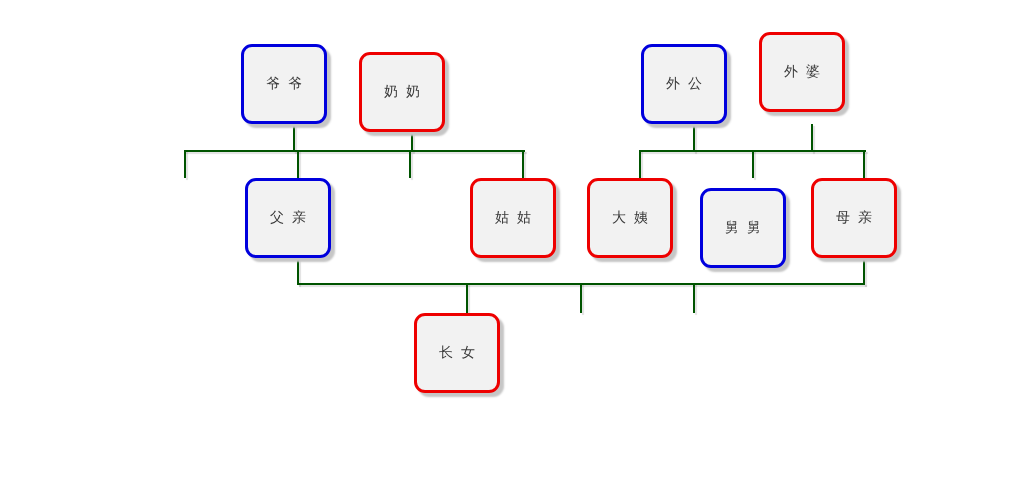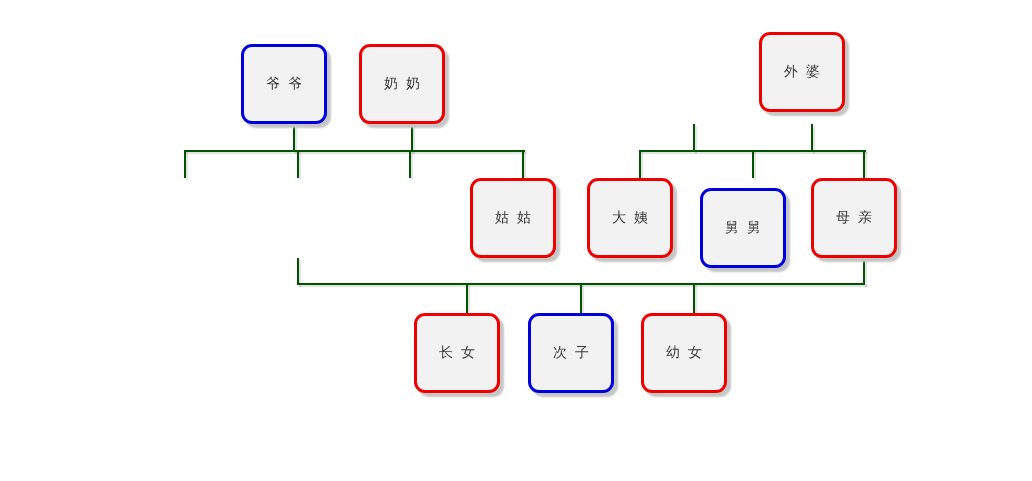--- a/index.html
+++ b/index.html
@@ -68,43 +68,43 @@
   <div class="vline" style="left:297px;top:258px;height:27px"></div>
   <div class="vline" style="left:863px;top:258px;height:27px"></div>
   <div class="hline" style="left:297px;top:283px;width:568px"></div>
   <div class="vline" style="left:466px;top:283px;height:30px"></div>
   <div class="vline" style="left:580px;top:283px;height:30px"></div>
   <div class="vline" style="left:693px;top:283px;height:30px"></div>
 
   <div class="node" style="left:241px;top:44px" data-type="male">
     <span class="label">爷爷</span>
   </div>
-  <div class="node" style="left:359px;top:44px" data-type="female">
+  <div class="node" style="left:359px;top:52px" data-type="female">
     <span class="label">奶奶</span>
+  </div>
+  <div class="node" style="left:641px;top:44px" data-type="male">
+    <span class="label">外公</span>
   </div>
   <div class="node" style="left:759px;top:32px" data-type="female">
     <span class="label">外婆</span>
   </div>
 
+  <div class="node" style="left:245px;top:178px" data-type="male">
+    <span class="label">父亲</span>
+  </div>
   <div class="node" style="left:587px;top:178px" data-type="female">
     <span class="label">大姨</span>
   </div>
   <div class="node" style="left:470px;top:178px" data-type="female">
     <span class="label">姑姑</span>
   </div>
   <div class="node" style="left:700px;top:188px" data-type="male">
     <span class="label">舅舅</span>
   </div>
   <div class="node" style="left:414px;top:313px" data-type="female">
     <span class="label">长女</span>
   </div>
 
   <div class="node" style="left:811px;top:178px" data-type="female">
     <span class="label">母亲</span>
   </div>
-  <div class="node" style="left:528px;top:313px" data-type="male">
-    <span class="label">次子</span>
-  </div>
-  <div class="node" style="left:641px;top:313px" data-type="female">
-    <span class="label">幼女</span>
-  </div>
 
 </div>
 
 </body></html>

